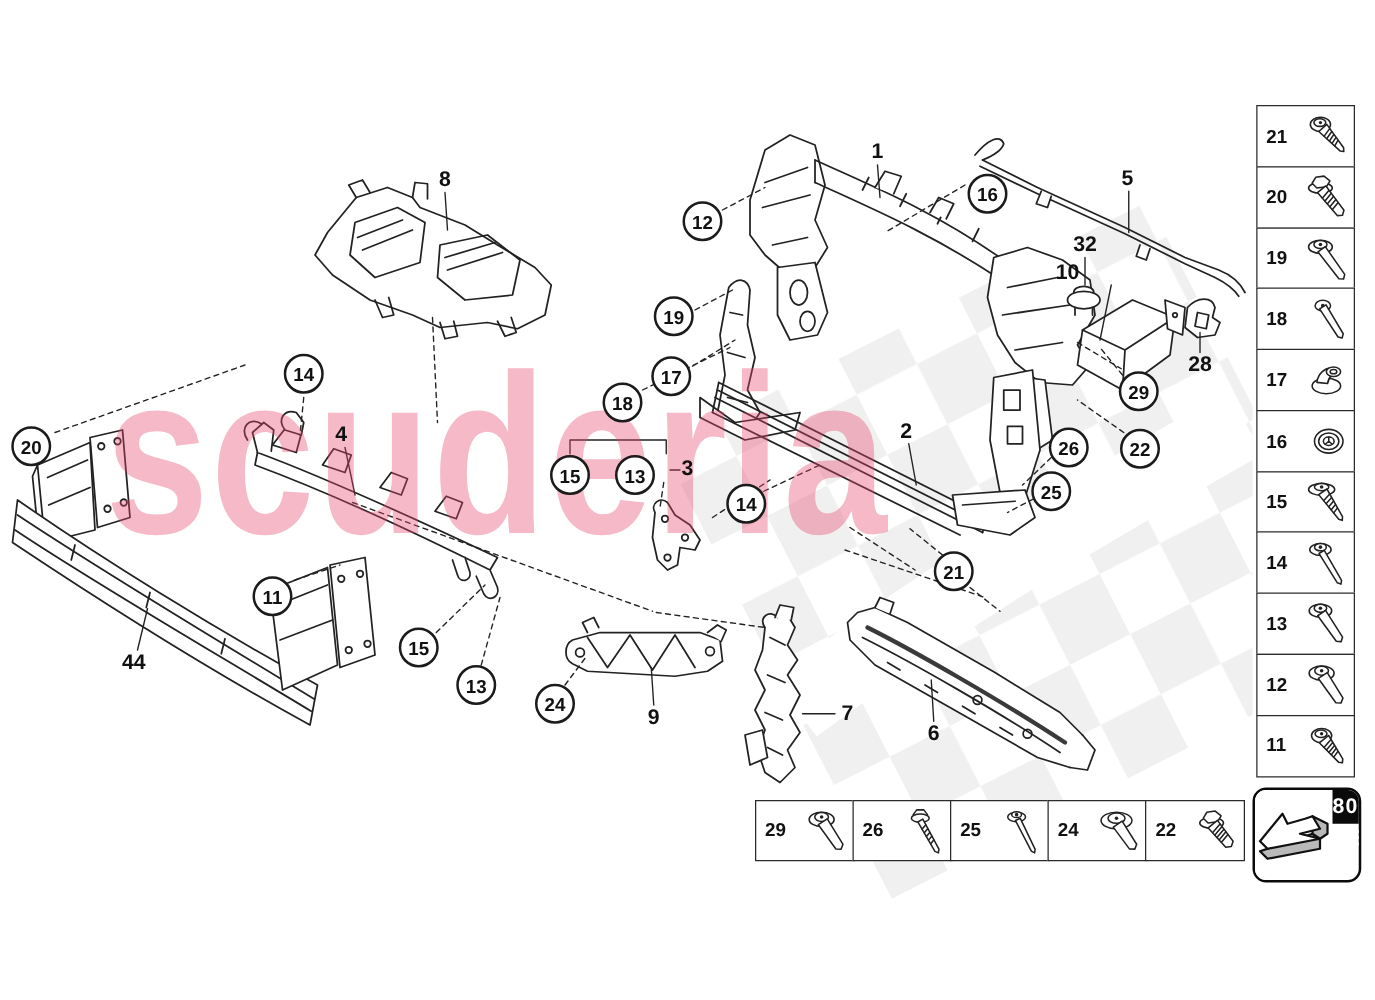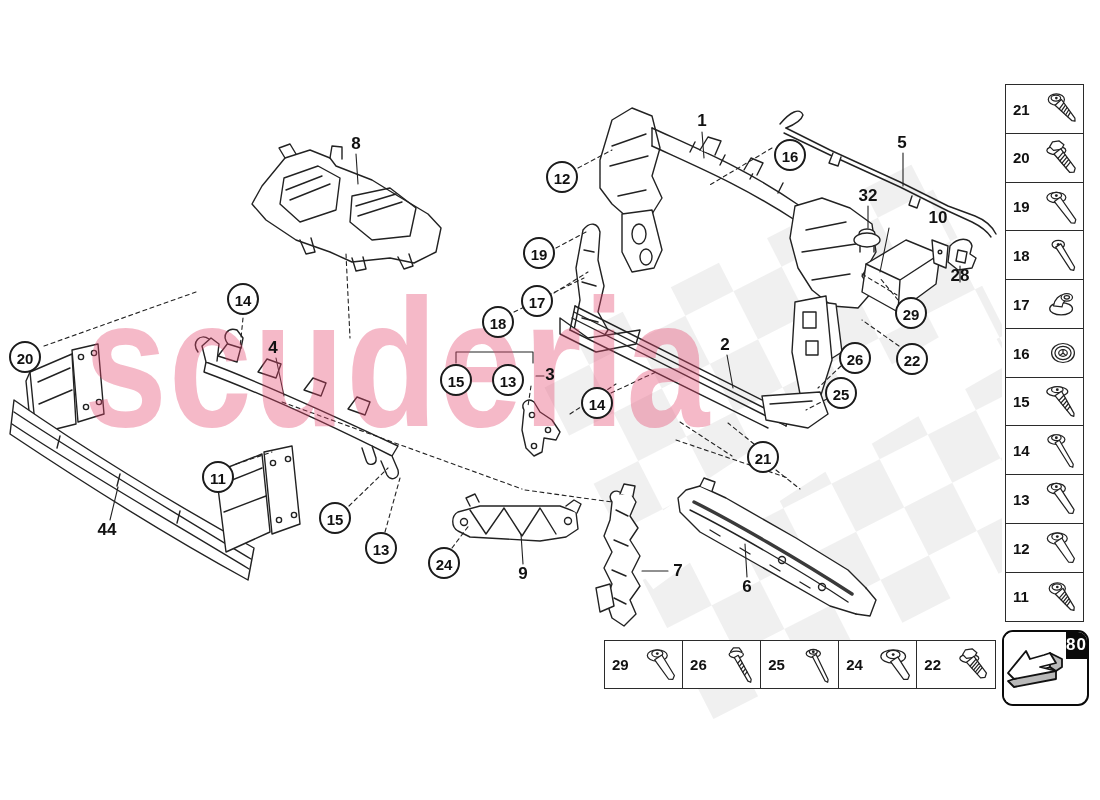--- a/index.html
+++ b/index.html
@@ -228,22 +228,22 @@
       <div class="callout" style="left: 428px; top: 547px;">24</div>
       <div class="callout" style="left: 747px; top: 441px;">21</div>
       <div class="callout" style="left: 839px; top: 342px;">26</div>
       <div class="callout" style="left: 825px; top: 377px;">25</div>
       <div class="callout" style="left: 895px; top: 297px;">29</div>
       <div class="callout" style="left: 896px; top: 343px;">22</div>
       <div class="plabel" style="left: 702px; top: 121px;">1</div>
       <div class="plabel" style="left: 356px; top: 144px;">8</div>
       <div class="plabel" style="left: 902px; top: 143px;">5</div>
       <div class="plabel" style="left: 868px; top: 196px;">32</div>
-      <div class="plabel" style="left: 938px; top: 218px;">10</div>
-      <div class="plabel" style="left: 960px; top: 276px;">28</div>
+      <div class="plabel" style="left: 854px; top: 218px;">10</div>
+      <div class="plabel" style="left: 960px; top: 292px;">28</div>
       <div class="plabel" style="left: 273px; top: 348px;">4</div>
       <div class="plabel" style="left: 725px; top: 345px;">2</div>
       <div class="plabel" style="left: 550px; top: 375px;">3</div>
       <div class="plabel" style="left: 107px; top: 530px;">44</div>
       <div class="plabel" style="left: 523px; top: 574px;">9</div>
       <div class="plabel" style="left: 678px; top: 571px;">7</div>
       <div class="plabel" style="left: 747px; top: 587px;">6</div>
     </div>
 
   <div class="side-col" id="side-col">

